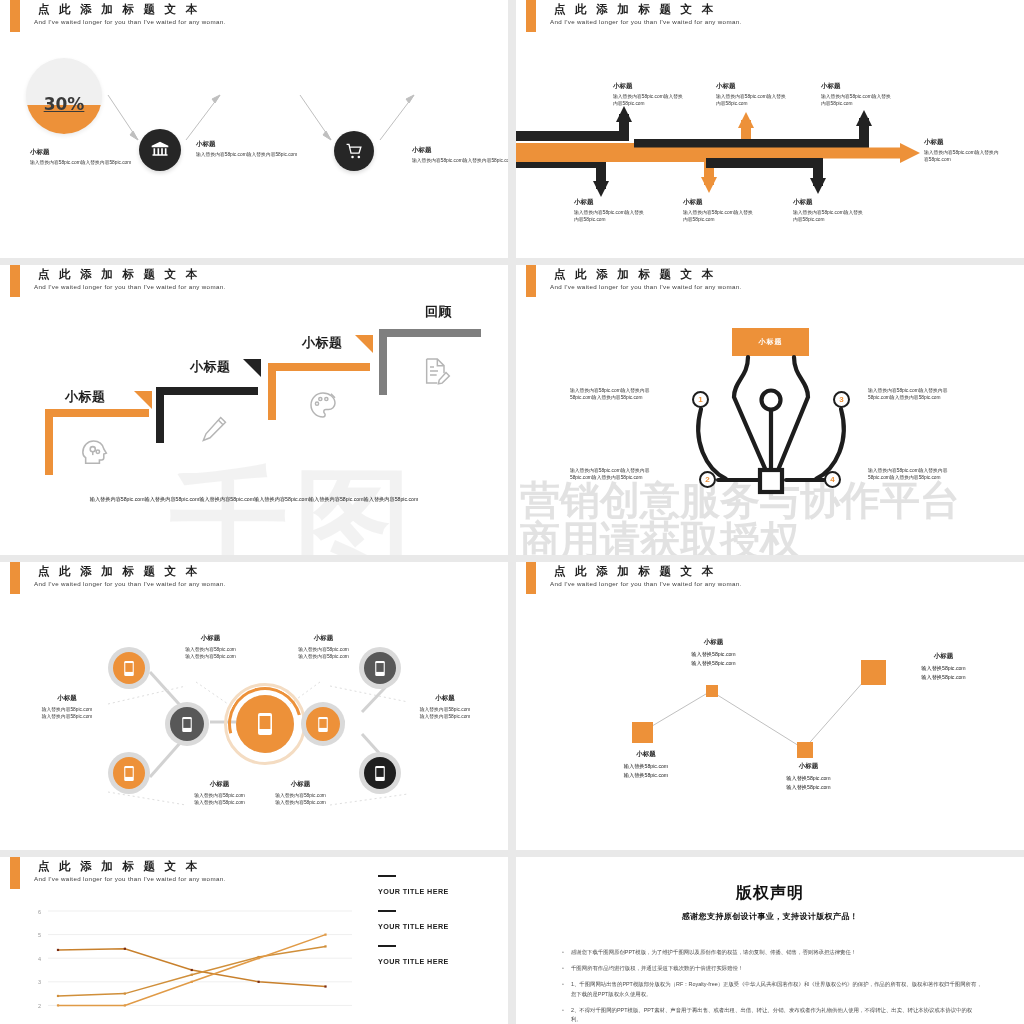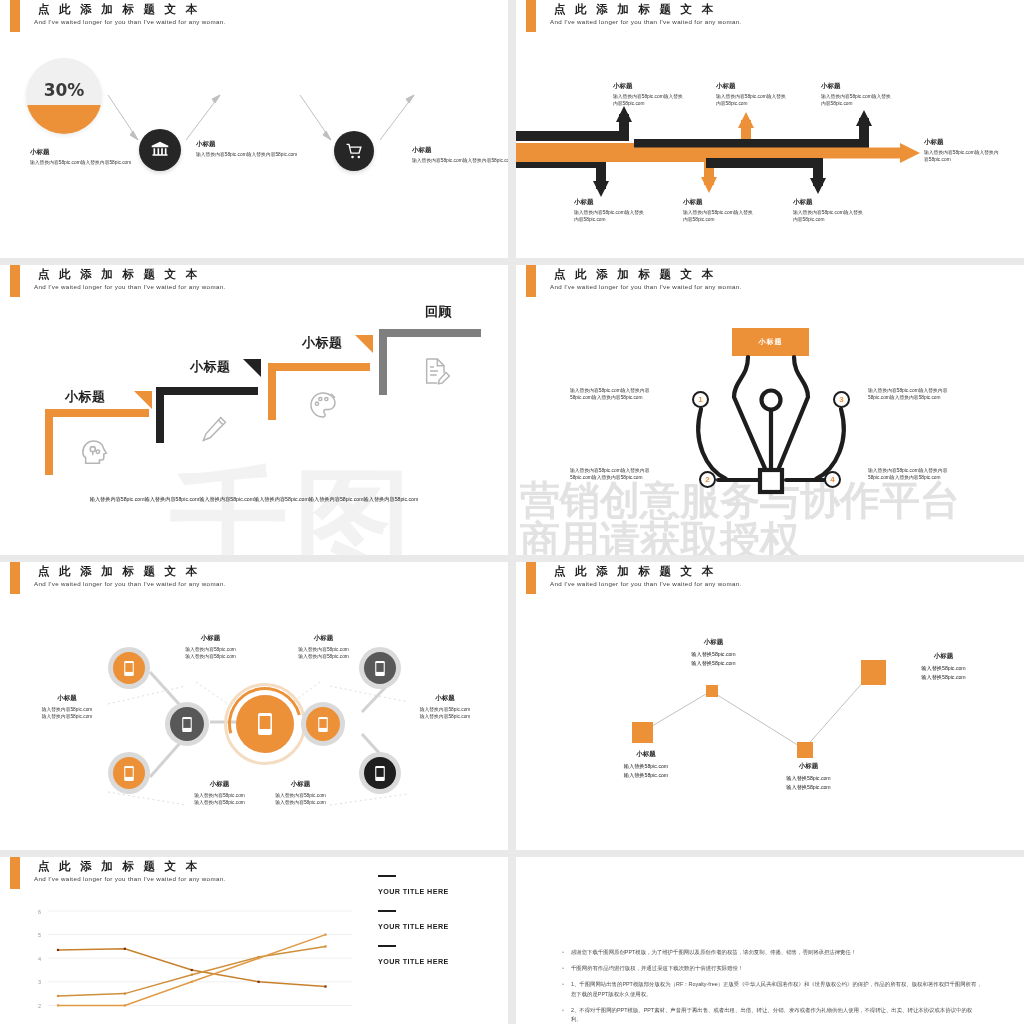--- a/index.html
+++ b/index.html
@@ -104,21 +104,21 @@
 
   <div class="slide">
     <div class="hdr">
       <div class="hdr-bar"></div>
       <div class="hdr-title">点 此 添 加 标 题 文 本</div>
       <div class="hdr-sub">And I've waited longer for you than I've waited for any woman.</div>
     </div>
 
     <div class="pct-ring" style="left:26px;top:58px;width:76px;height:76px;">
       <div class="pct-fill" style="bottom:0;height:38%;border-radius:0 0 50% 50%;"></div>
-      <div class="pct-txt" style="top:22px;font-size:17px;color:#3a3a3a;">30%</div>
+      <div class="pct-txt" style="top:36px;font-size:17px;color:#3a3a3a;text-decoration:underline;">30%</div>
     </div>
     <div style="position:absolute;left:30px;top:148px;width:110px;">
       <div class="stitle">小标题</div>
       <div class="sbody" style="margin-top:2px;">输入替换内容58pic.com输入替换内容58pic.com</div>
     </div>
 
     <div class="dark-circle" style="left:139px;top:129px;width:42px;height:42px;">
       <svg width="20" height="20" viewBox="0 0 24 24" fill="#fff" aria-hidden="true">
         <path d="M12 2 2 7v1.6h20V7L12 2zM4.2 10v7.2H3v1.6h18v-1.6h-1.2V10h-2v7.2h-2.4V10h-2V17.2h-2.4V10h-2v7.2H6.2V10z"></path>
       </svg>
@@ -530,20 +530,24 @@
 
     <div class="lg-dash" style="left:378px;top:18px;"></div>
     <div class="lg-txt" style="left:378px;top:30px;">YOUR TITLE HERE</div>
     <div class="lg-dash" style="left:378px;top:53px;"></div>
     <div class="lg-txt" style="left:378px;top:65px;">YOUR TITLE HERE</div>
     <div class="lg-dash" style="left:378px;top:88px;"></div>
     <div class="lg-txt" style="left:378px;top:100px;">YOUR TITLE HERE</div>
   </div>
 
   <div class="slide">
+    <div style="position:absolute;left:0;top:26px;width:100%;">
+      <div class="cr-title">版权声明</div>
+      <div class="cr-sub">感谢您支持原创设计事业，支持设计版权产品！</div>
+    </div>
     <div style="position:absolute;left:46px;top:84px;width:420px;">
       <div class="cr-item">
         <span class="cr-bullet">•</span>
         <span>感谢您下载千图网原创PPT模版，为了维护千图网以及原创作者的权益，请勿复制、传播、销售，否则将承担法律责任！</span>
       </div>
       <div class="cr-item">
         <span class="cr-bullet">•</span>
         <span>千图网所有作品均进行版权，并通过渠道下载次数的十倍进行实际赔偿！</span>
       </div>
       <div class="cr-item">

